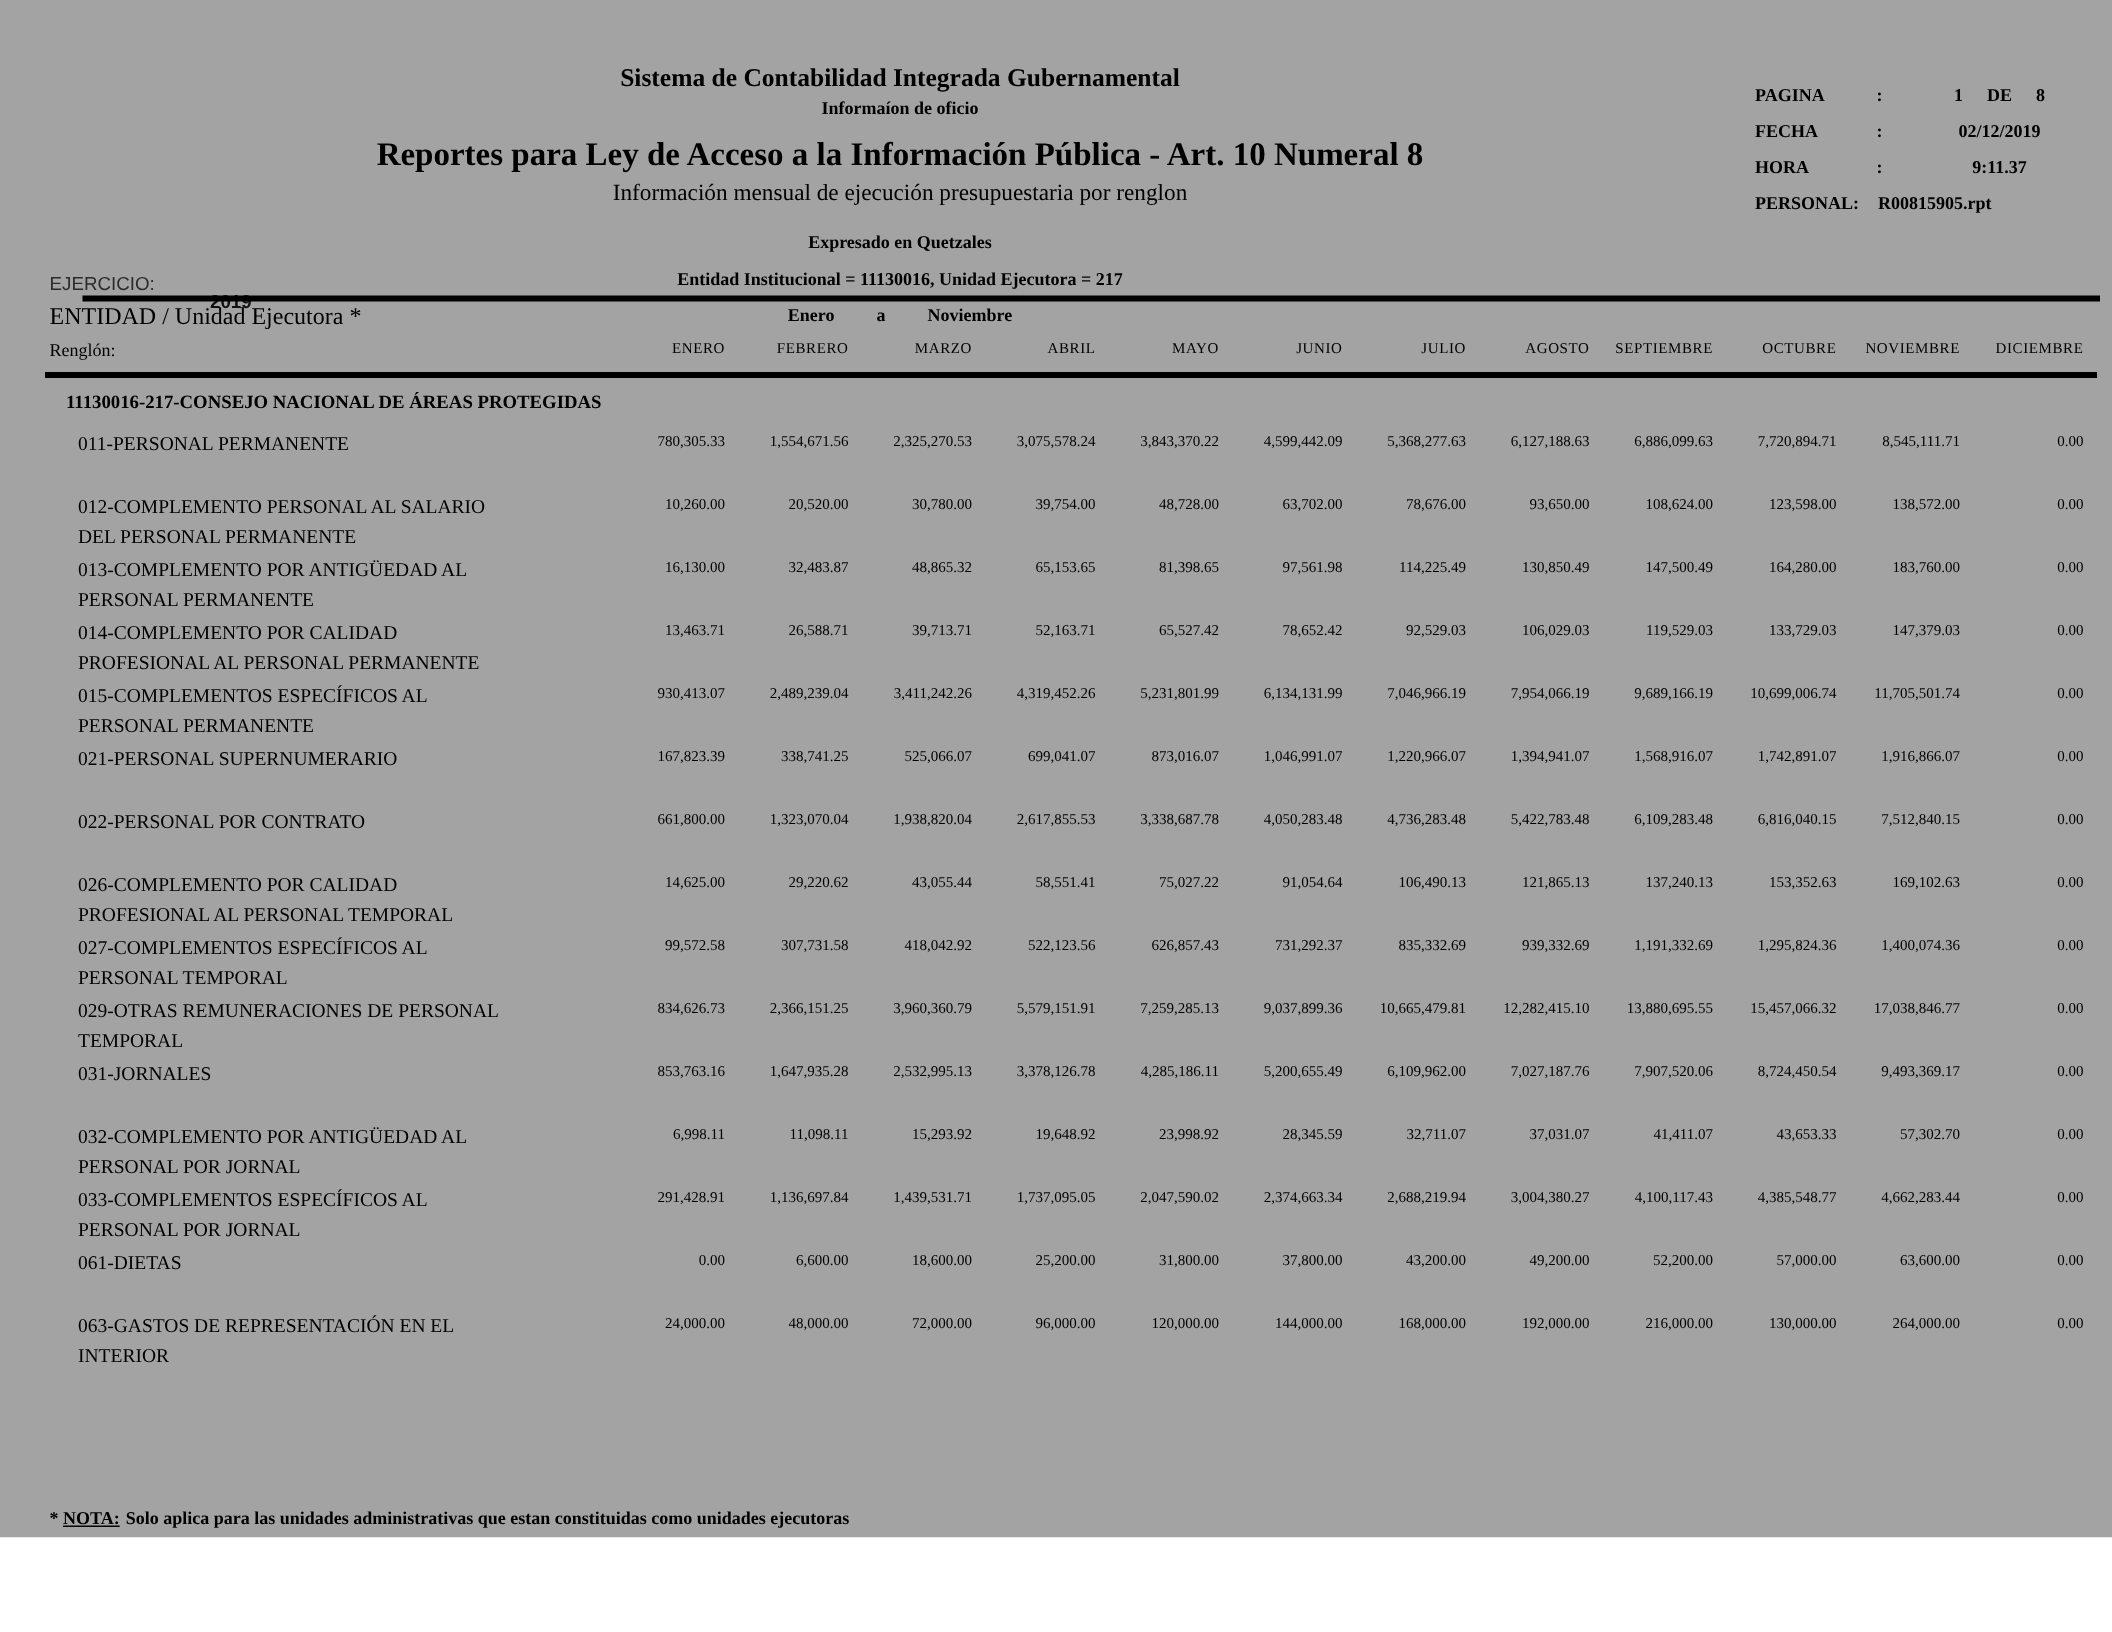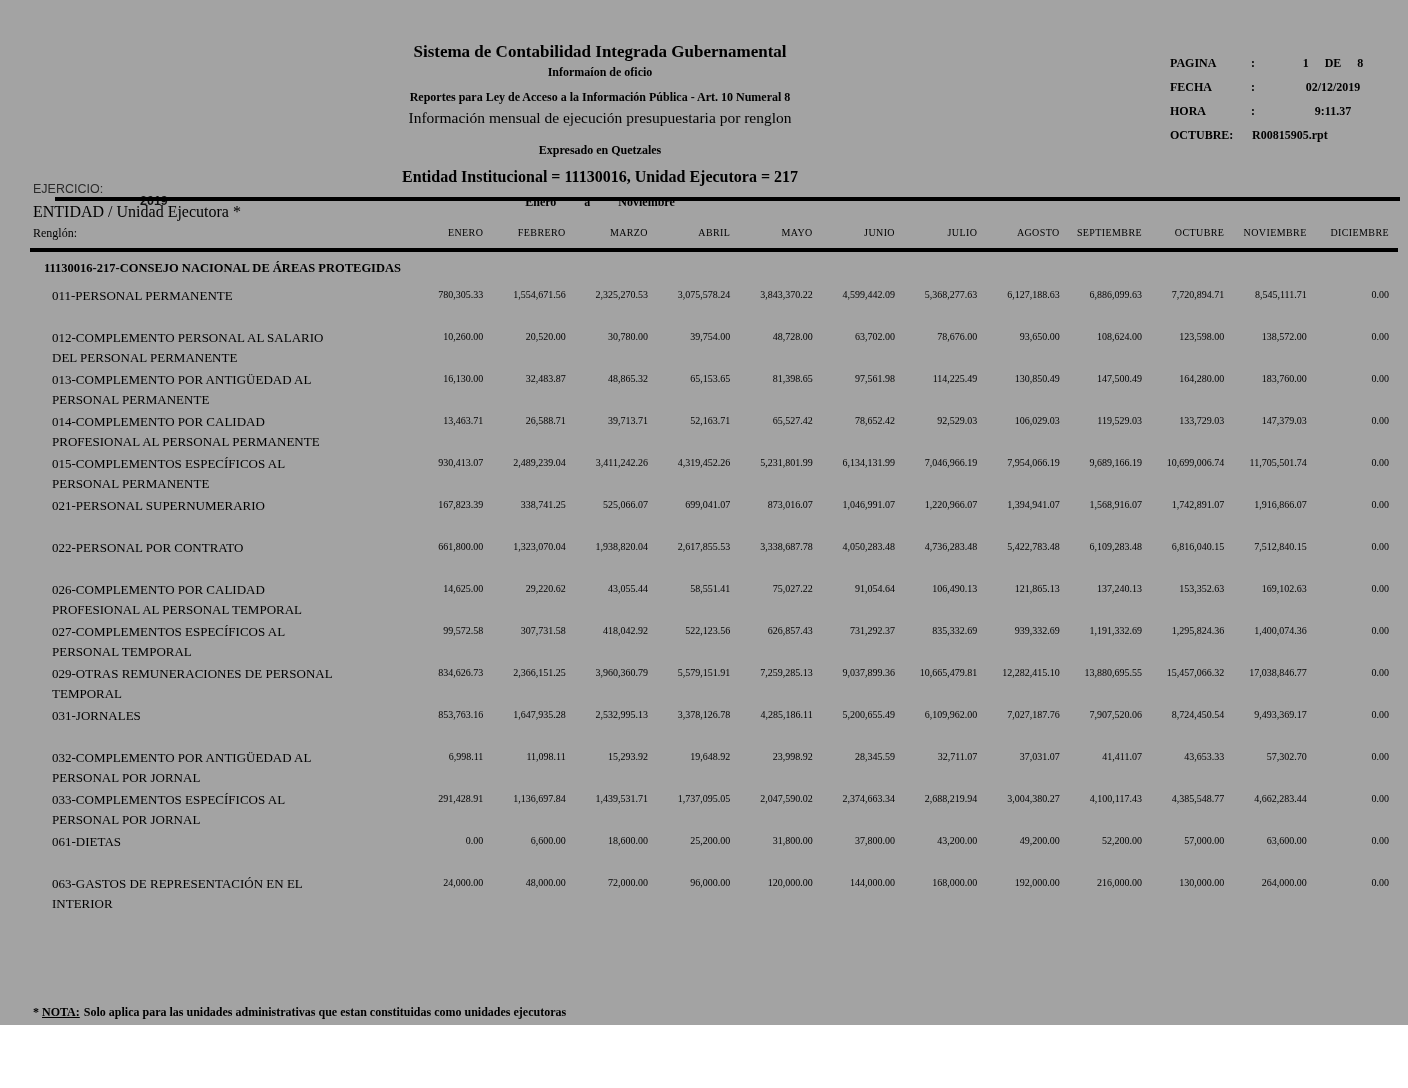--- a/index.html
+++ b/index.html
@@ -5,24 +5,24 @@
   html,body { margin:0; padding:0; background:#ffffff; }
   .page {
     position:relative; width:1408px; height:1025px; background:#a3a3a3;
     font-family:"Liberation Serif", serif; color:#000; overflow:hidden;
   }
 
   
   .header-center { position:absolute; top:42px; left:190px; width:820px; text-align:center; }
   .title      { font-size:17px; font-weight:bold; }
   .office     { font-size:12px; font-weight:bold; margin-top:3px; }
-  .subtitle   { font-size:12px; font-weight:bold; margin-top:10px; }
+  .subtitle   { font-size:22px; font-weight:bold; margin-top:10px; }
   .subtitle2  { font-size:15.5px; font-weight:normal; margin-top:4px; }
   .currency   { font-size:12px; font-weight:bold; margin-top:16px; }
-  .entfilter  { font-size:16px; font-weight:bold; margin-top:10px; }
+  .entfilter  { font-size:12px; font-weight:bold; margin-top:10px; }
   .period     { font-size:12px; font-weight:bold; margin-top:9px; }
   .period span{ margin:0 14px; }
 
   
   .meta { position:absolute; top:56px; left:1170px; width:230px; font-size:12px; font-weight:bold; }
   .meta-row { display:flex; margin-bottom:9px; align-items:baseline; }
   .m-label { width:70px; }
   .m-colon { width:26px; text-align:center; }
   .m-value { flex:1; text-align:center; }
   .m-value .sp { margin:0 8px; }
@@ -81,21 +81,21 @@
       <span class="m-label">FECHA</span>
       <span class="m-colon">:</span>
       <span class="m-value">02/12/2019</span>
     </div>
     <div class="meta-row">
       <span class="m-label">HORA</span>
       <span class="m-colon">:</span>
       <span class="m-value">9:11.37</span>
     </div>
     <div class="meta-row">
-      <span class="m-label-wide">OCTUBRE:</span>
+      <span class="m-label-wide">PERSONAL:</span>
       <span>R00815905.rpt</span>
     </div>
   </div>
 
   <div class="ejercicio">EJERCICIO:</div>
   <div class="ejercicio-value">2019</div>
   <div class="rule1"></div>
 
   <div class="body-block">
     <div class="entidad">ENTIDAD  / Unidad Ejecutora *</div>

